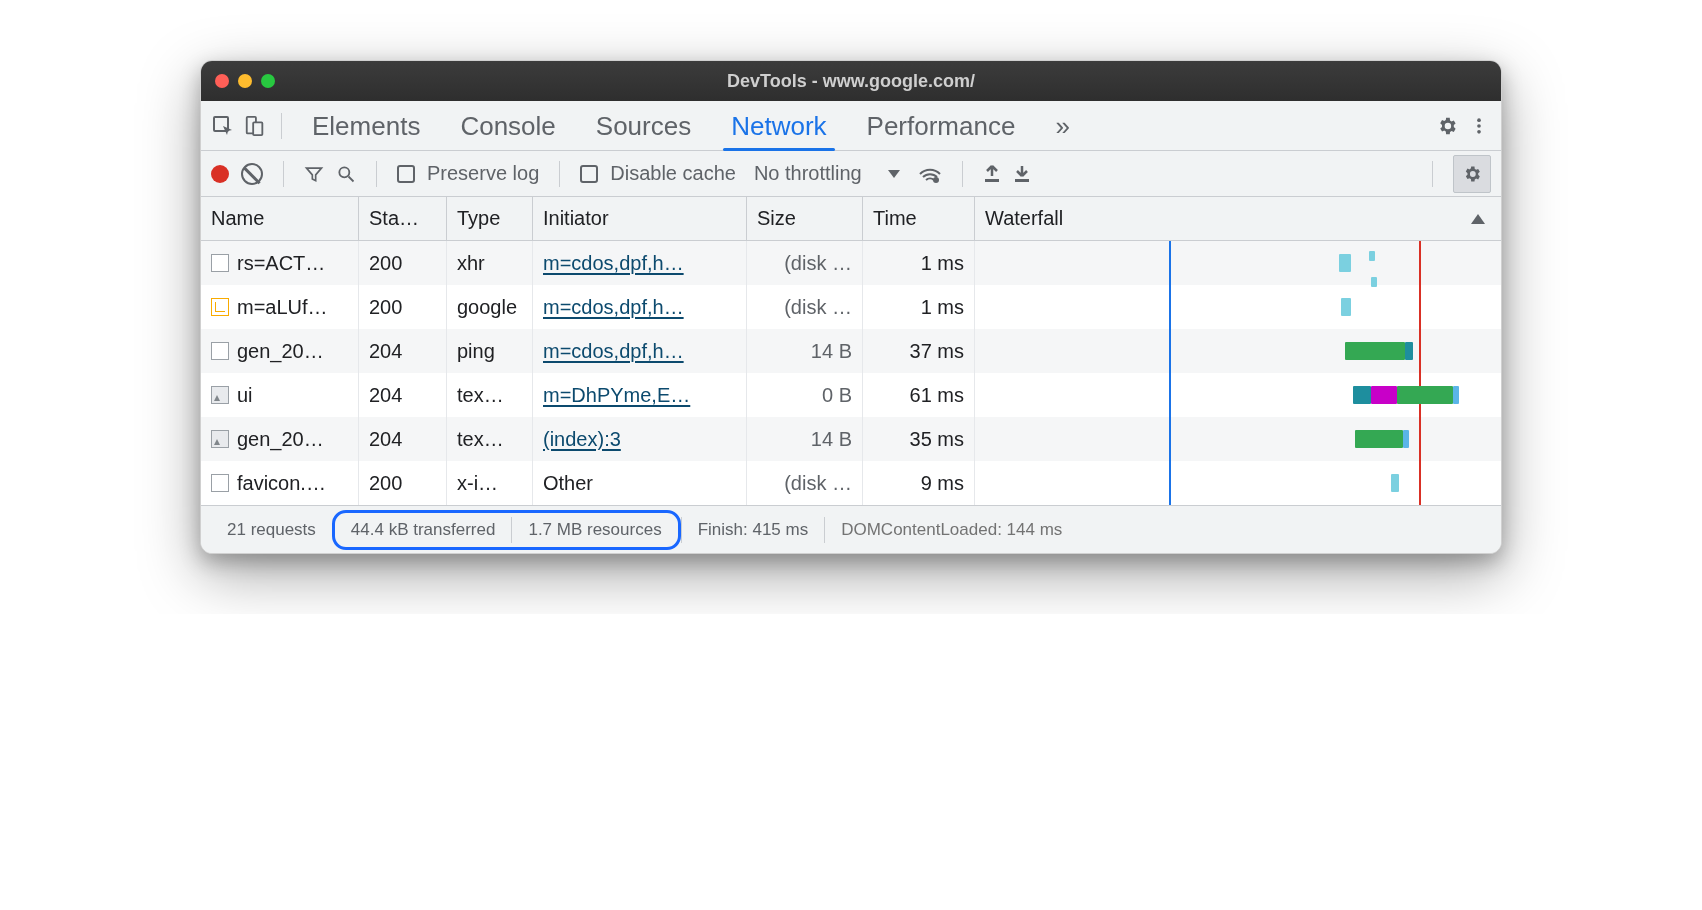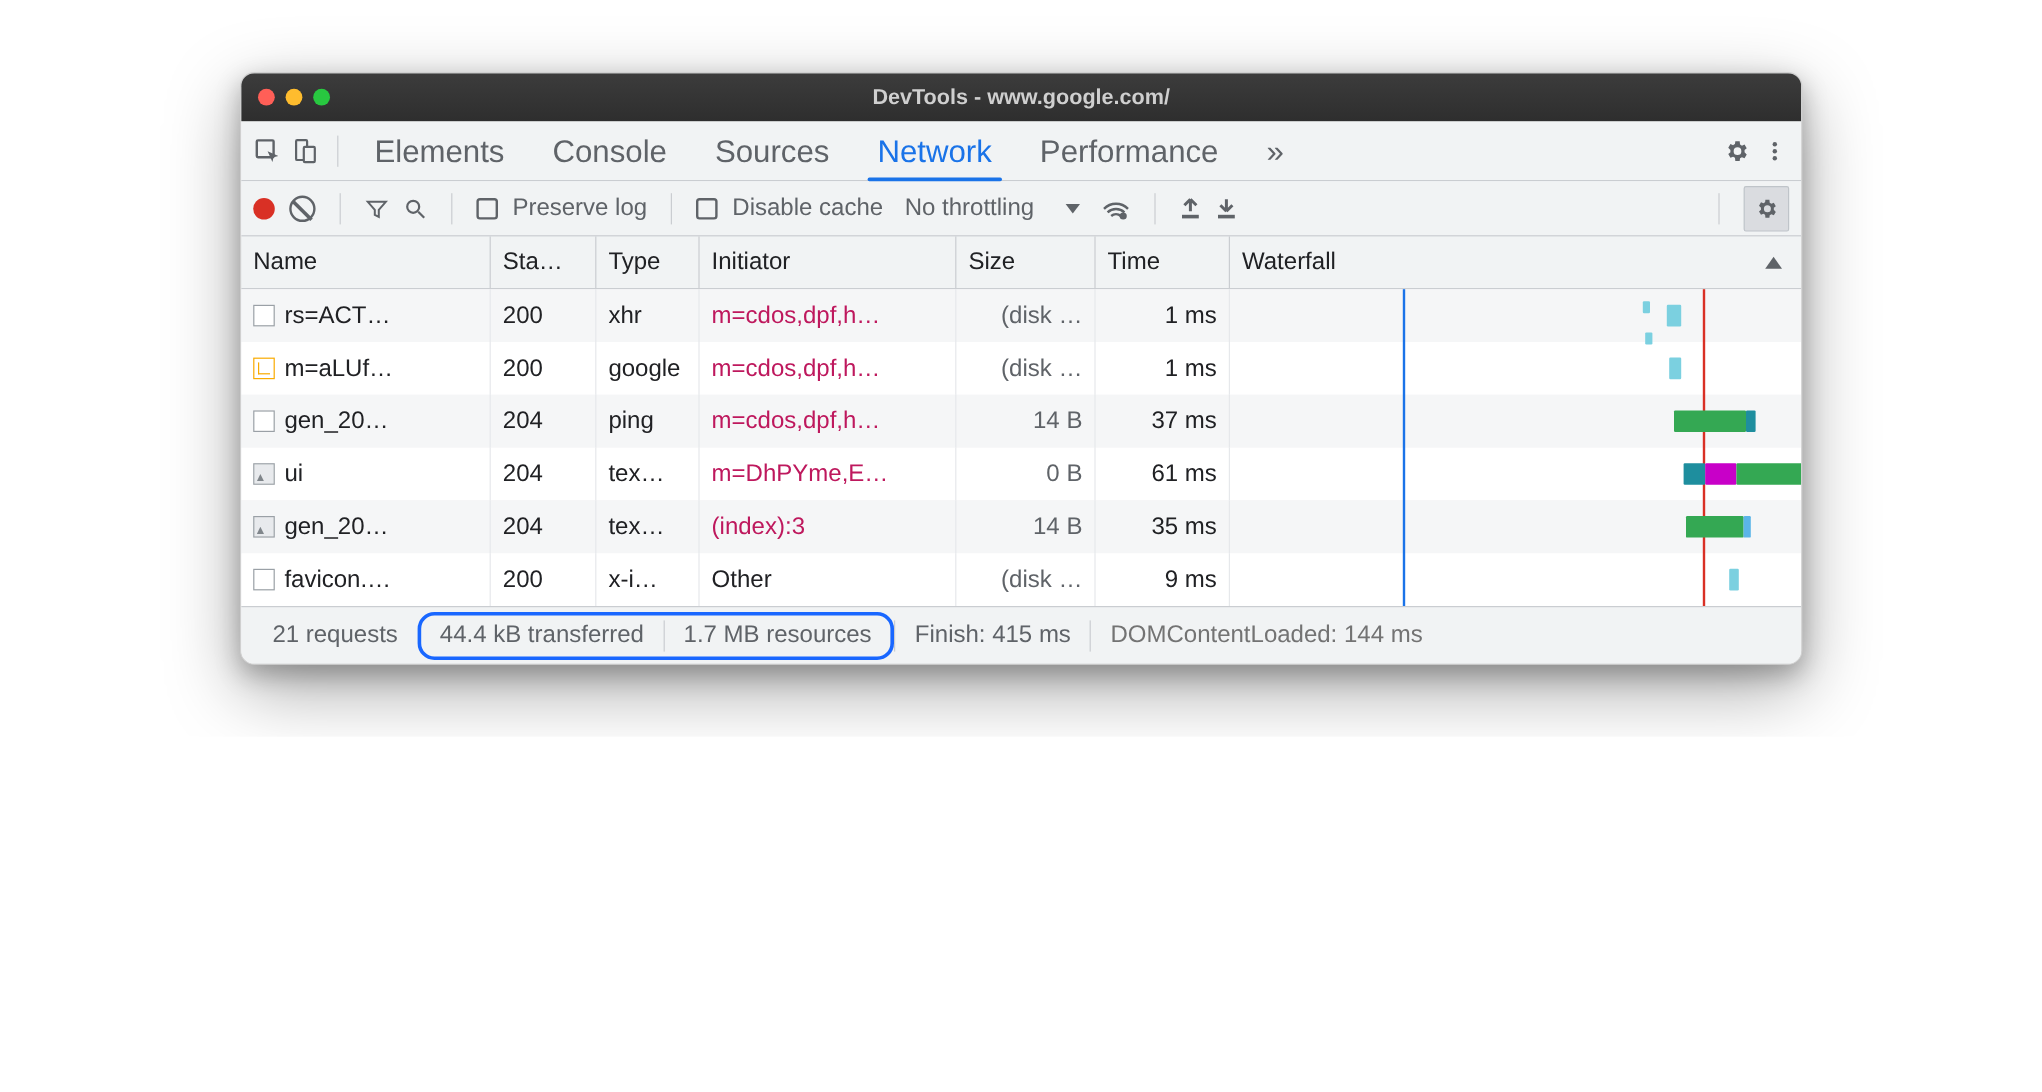--- a/index.html
+++ b/index.html
@@ -25,47 +25,47 @@
 .nosym::after { content:""; position:absolute; left:-2px; right:-2px; top:50%; height:2.5px; background:#5f6368; transform: rotate(45deg); }
 .chk { display:flex; align-items:center; gap:12px; cursor:pointer; }
 .chk-box { width:18px; height:18px; border:2px solid #5f6368; border-radius:3px; }
 .sel { display:flex; align-items:center; gap:26px; cursor:pointer; padding:2px 6px; }
 .tri { width:0; height:0; border-left:6px solid transparent; border-right:6px solid transparent; border-top:8px solid #5f6368; }
 .gearbox { width:38px; height:38px; display:flex; align-items:center; justify-content:center; }
 .gearbox.depressed { background:#dadce0; border:1px solid #bfc4c9; border-radius:2px; }
 
 .headers { display:flex; height:44px; border-bottom:1px solid #cacdd1; font-size:20px; color:#202124; }
 .th { display:flex; align-items:center; padding:0 10px; border-right:1px solid #cacdd1; overflow:hidden; white-space:nowrap; }
-.col-name{width:208px}.col-status{width:88px}.col-type{width:86px}.col-init{width:214px}.col-size{width:116px}.col-time{width:112px}.col-wf{flex:1; position:relative; border-right:none;}
+.col-name{width:158px}.col-status{width:88px}.col-type{width:86px}.col-init{width:214px}.col-size{width:116px}.col-time{width:112px}.col-wf{flex:1; position:relative; border-right:none;}
 .th.col-wf { justify-content:space-between; }
 .sort-tri { width:0;height:0;border-left:7px solid transparent;border-right:7px solid transparent;border-bottom:10px solid #5f6368; margin-right:6px;}
 
 .rows { position: relative; }
 .row { display:flex; height:44px; font-size:20px; color:#202124; }
 .row:nth-child(odd){ background:#f5f6f7; }
 .row:nth-child(even){ background:#fff; }
 .td { display:flex; align-items:center; padding:0 10px; border-right:1px solid #e6e8eb; overflow:hidden; white-space:nowrap; text-overflow:ellipsis; }
 .td.col-name { gap:8px; }
 .file-ico { width:18px; height:18px; border:1.5px solid #9aa0a6; flex:0 0 18px; background:#fff; }
 .file-ico.js { border-color:#f9ab00; position:relative; }
 .file-ico.js::after{content:"";position:absolute;inset:3px;border:1px solid #f9ab00;border-top:none;border-right:none;} 
 .file-ico.img { position:relative; background:linear-gradient(#e8eaed,#e8eaed); }
 .file-ico.img::after{content:"";position:absolute;left:2px;bottom:2px;width:6px;height:6px;background:#80868b;clip-path:polygon(0 100%,50% 0,100% 100%);} 
-.lnk { text-underline-offset: 3px; color:#be185d; }
+.lnk { text-decoration: underline; text-underline-offset: 3px; color:#0c4a6e; }
 .td.col-size, .td.col-time { justify-content:flex-end; }
 .td.col-size{ color:#5f6368; }
 .td.col-wf { border-right:none; padding:0; position:relative; }
 
 .wf-stage { position:absolute; left:798px; right:0; top:0; bottom:0; pointer-events:none; }
 .vline { position:absolute; top:0; bottom:0; width:2px; }
 .vline.blue{ background:#1a73e8; left:170px; }
 .vline.red{ background:#d93025; left:420px; }
 .bar { position:absolute; height:18px; top:50%; transform:translateY(-50%); border-radius:1px; }
 
-.status { display:flex; align-items:center; height:48px; border-top:1px solid #cacdd1; font-size:20px; color:#5f6368; padding:0 10px; gap:0; background:#f1f3f4;}
+.status { display:flex; align-items:center; height:48px; border-top:1px solid #cacdd1; font-size:17px; color:#5f6368; padding:0 10px; gap:0; background:#f1f3f4;}
 .status .seg { padding:0 16px; }
 .status .div { width:1px; height:26px; background:#cacdd1; }
 .hilite { border:3px solid #1967ff; border-radius:14px; padding:4px 0; display:flex; align-items:center; }
 .dom { color:#737373; }
 
 svg { display:block; }
 </style>
 </head>
 <body>
 

